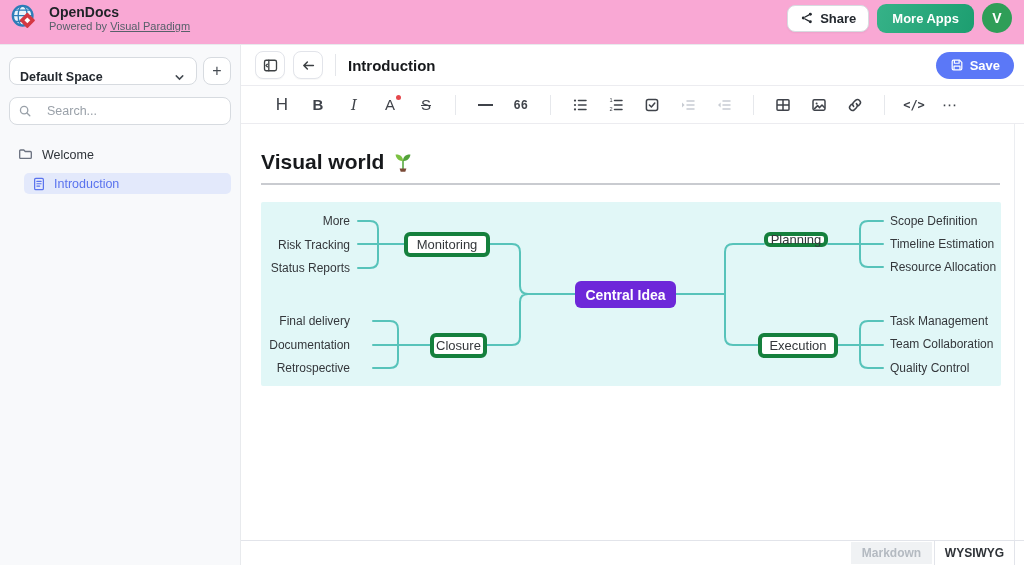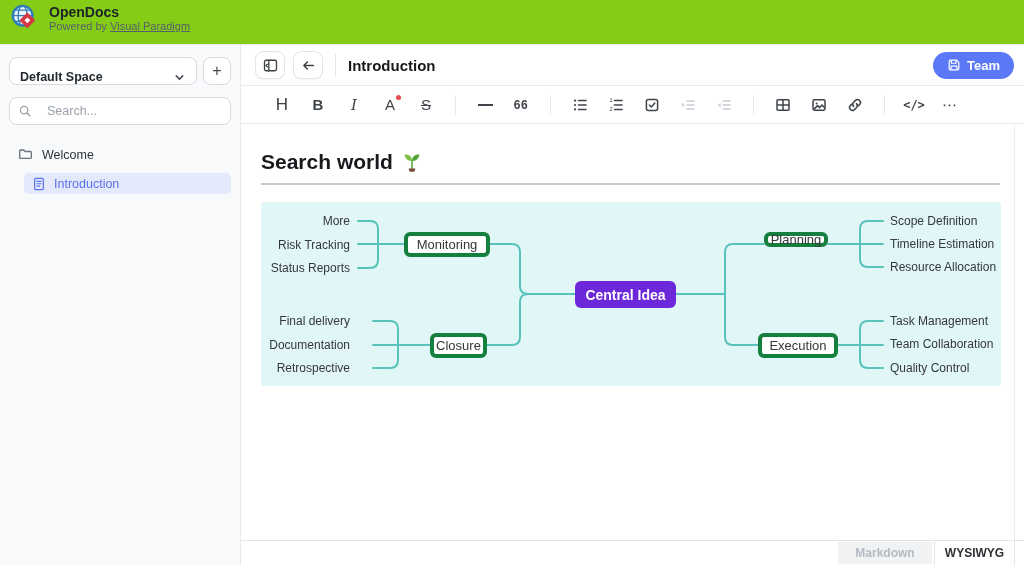--- a/index.html
+++ b/index.html
@@ -1,21 +1,21 @@
 <!DOCTYPE html>
 <html><head>
 <meta charset="utf-8">
 <style>
   * { box-sizing: border-box; margin: 0; padding: 0; }
   html,body { background:#fff; }
   .app { position:relative; width:1024px; height:565px; background:#fff;
          font-family:"Liberation Sans",sans-serif; overflow:hidden; color:#24292f; }
 
   
-  .header { position:absolute; top:0; left:0; right:0; height:45px; background:#84cc16;
+  .header { position:absolute; top:0; left:0; right:0; height:45px; background:#f9a8d4;
             border-bottom:1px solid #e8eaed; display:flex; align-items:center; padding:0 12px 8px 10px; }
   .brand { display:flex; align-items:center; gap:9px; }
   .app-name { font-size:14px; font-weight:bold; color:#1f2328; line-height:1.15; }
   .powered { font-size:11px; color:#57606a; line-height:1.15; }
   .powered span.link { text-decoration:underline; cursor:pointer; }
   .header-actions { margin-left:auto; display:flex; align-items:center; gap:8px; }
   .share-btn { height:27px; padding:0 12px; border:1px solid #d7dbe0; border-radius:8px; background:#fff;
                display:flex; align-items:center; gap:6px; font-size:13px; font-weight:bold; color:#24292f;
                box-shadow:0 1px 2px rgba(0,0,0,.05); cursor:pointer; }
   .more-apps { height:29px; padding:0 15px; border:none; border-radius:9px; cursor:pointer;
@@ -86,21 +86,21 @@
              font-size:13px; color:#34373b; display:flex; align-items:center; justify-content:center; }
   .mm-central { position:absolute; background:#6d28d9; border-radius:6px; color:#fff; font-weight:bold;
                 font-size:14px; display:flex; align-items:center; justify-content:center; }
   .mm-leaf { position:absolute; font-size:12px; color:#34373b; transform:translateY(-50%); white-space:nowrap; }
 
   .gutter { position:absolute; top:79px; bottom:25px; right:9px; width:1px; background:#ebedf1; }
 
   .bottombar { position:absolute; left:0; right:0; bottom:0; height:25px; background:#fff;
                border-top:1px solid #e2e4ea; display:flex; justify-content:flex-end; align-items:stretch;
                padding-right:9px; }
-  .tab-md { width:94px; margin:1px 2px 1px 0; background:#f0f2f4; border-radius:0; color:#b4bac1;
+  .tab-md { width:81px; margin:1px 2px 1px 0; background:#f0f2f4; border-radius:0; color:#b4bac1;
             font-size:12px; font-weight:bold; display:flex; align-items:center; justify-content:center; cursor:pointer; }
   .tab-wg { width:81px; background:#fff; border-left:1px solid #e2e4ea; border-right:1px solid #e2e4ea;
             color:#2f3338; font-size:12px; font-weight:bold; display:flex; align-items:center; justify-content:center;
             cursor:pointer; }
 
   svg.ic { display:block; }
 </style>
 </head>
 <body>
 
@@ -115,20 +115,35 @@
           <path d="M3.2 13.5 H23.8 M5 7.5 H22 M5 19.5 H22" stroke="#2e7cb8" stroke-width="1.4" fill="none"></path>
           <rect x="12.5" y="12.5" width="12" height="12" transform="rotate(45 18.5 18.5)" fill="#d43742" rx="1"></rect>
           <rect x="16.3" y="16.3" width="4.4" height="4.4" transform="rotate(45 18.5 18.5)" fill="#fff"></rect>
         </svg>
       </span>
       <div>
         <div class="app-name">OpenDocs</div>
         <div class="powered"><span>Powered by </span><span class="link">Visual Paradigm</span></div>
       </div>
     </div>
+    <div class="header-actions">
+      <button class="share-btn">
+        <span>
+          <svg class="ic" viewBox="0 0 16 16" width="14" height="14" fill="none" stroke="#24292f" stroke-width="1.5">
+            <circle cx="11.8" cy="3.6" r="1.7" fill="#24292f" stroke="none"></circle>
+            <circle cx="3.8" cy="8" r="1.7" fill="#24292f" stroke="none"></circle>
+            <circle cx="11.8" cy="12.4" r="1.7" fill="#24292f" stroke="none"></circle>
+            <path d="M5.3 7.2 L10.3 4.4 M5.3 8.8 L10.3 11.6"></path>
+          </svg>
+        </span>
+        <span>Share</span>
+      </button>
+      <button class="more-apps">More Apps</button>
+      <div class="avatar">V</div>
+    </div>
   </div>
 
   <div class="sidebar">
     <div class="space-row">
       <div class="space-select">
         <span>Default Space</span>
         <span>
           <svg class="ic" viewBox="0 0 16 16" width="13" height="13" fill="none" stroke="#454b52" stroke-width="1.8" stroke-linecap="round">
             <path d="M4 6 l4 4 4-4"></path>
           </svg>
@@ -186,21 +201,21 @@
       </button>
       <div class="vdiv"></div>
       <div class="page-title">Introduction</div>
       <button class="save-btn">
         <span>
           <svg class="ic" viewBox="0 0 16 16" width="14" height="14" fill="none" stroke="#fff" stroke-width="1.4" stroke-linejoin="round">
             <path d="M2.5 4 a1.5 1.5 0 0 1 1.5 -1.5 h7 l2.5 2.5 v7 a1.5 1.5 0 0 1 -1.5 1.5 h-8 a1.5 1.5 0 0 1 -1.5 -1.5 Z"></path>
             <path d="M5 2.6 V6 h5.4 V2.6 M4.6 13.4 V9.2 h6.8 v4.2"></path>
           </svg>
         </span>
-        <span>Team</span>
+        <span>Save</span>
       </button>
     </div>
 
     <div class="toolbar">
       <button class="tb tb-h">H</button>
       <button class="tb tb-b">B</button>
       <button class="tb tb-i">I</button>
       <button class="tb tb-a">
           <i>A</i>
         </button>
@@ -280,21 +295,21 @@
           </svg>
         </span>
       </button>
       <div class="tb-div"></div>
       <button class="tb tb-code">&lt;/&gt;</button>
       <button class="tb tb-more">⋯</button>
     </div>
 
     <div class="content">
       <h1 class="doc-h1">
-        <span>Search world</span>
+        <span>Visual world</span>
         <span title="🌱">
           <svg class="ic" viewBox="0 0 20 22" width="20" height="22">
             <path d="M10 19 C10 13 10 11.5 10 9.5" stroke="#58a942" stroke-width="1.6" fill="none"></path>
             <path d="M10 10 C4.5 10.4 2.8 6 2.6 3.6 C7.6 3.4 9.9 6 10 10 Z" fill="#7cc142"></path>
             <path d="M10 10 C15.5 10.4 17.2 6 17.4 3.6 C12.4 3.4 10.1 6 10 10 Z" fill="#53a33a"></path>
             <path d="M6.6 17.4 h6.8 l-1.1 3.4 h-4.6 Z" fill="#7a4a37"></path>
           </svg>
         </span>
       </h1>
       <hr class="doc-hr">

